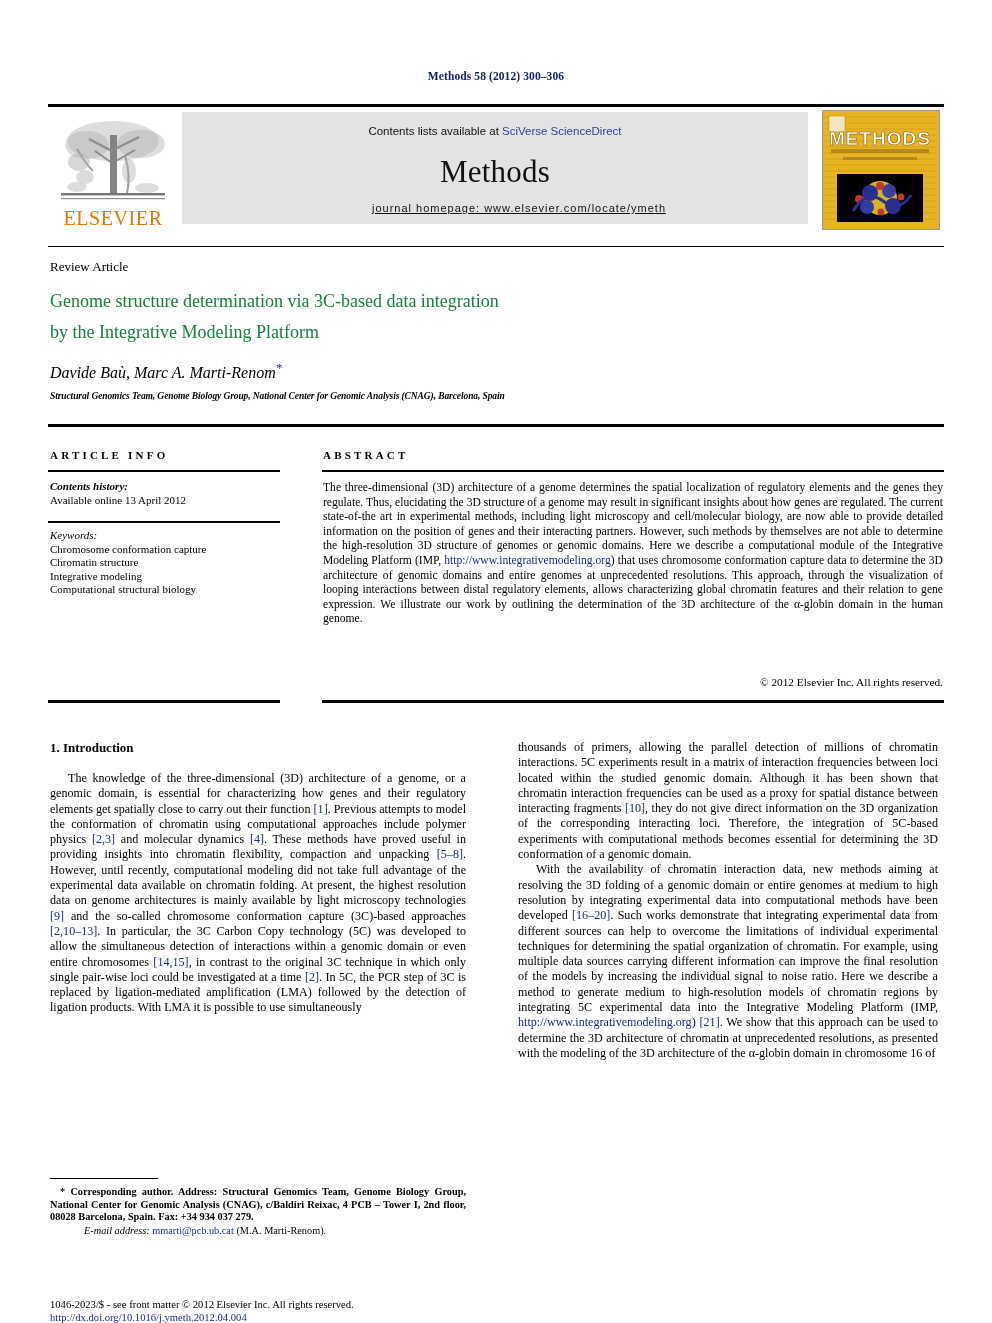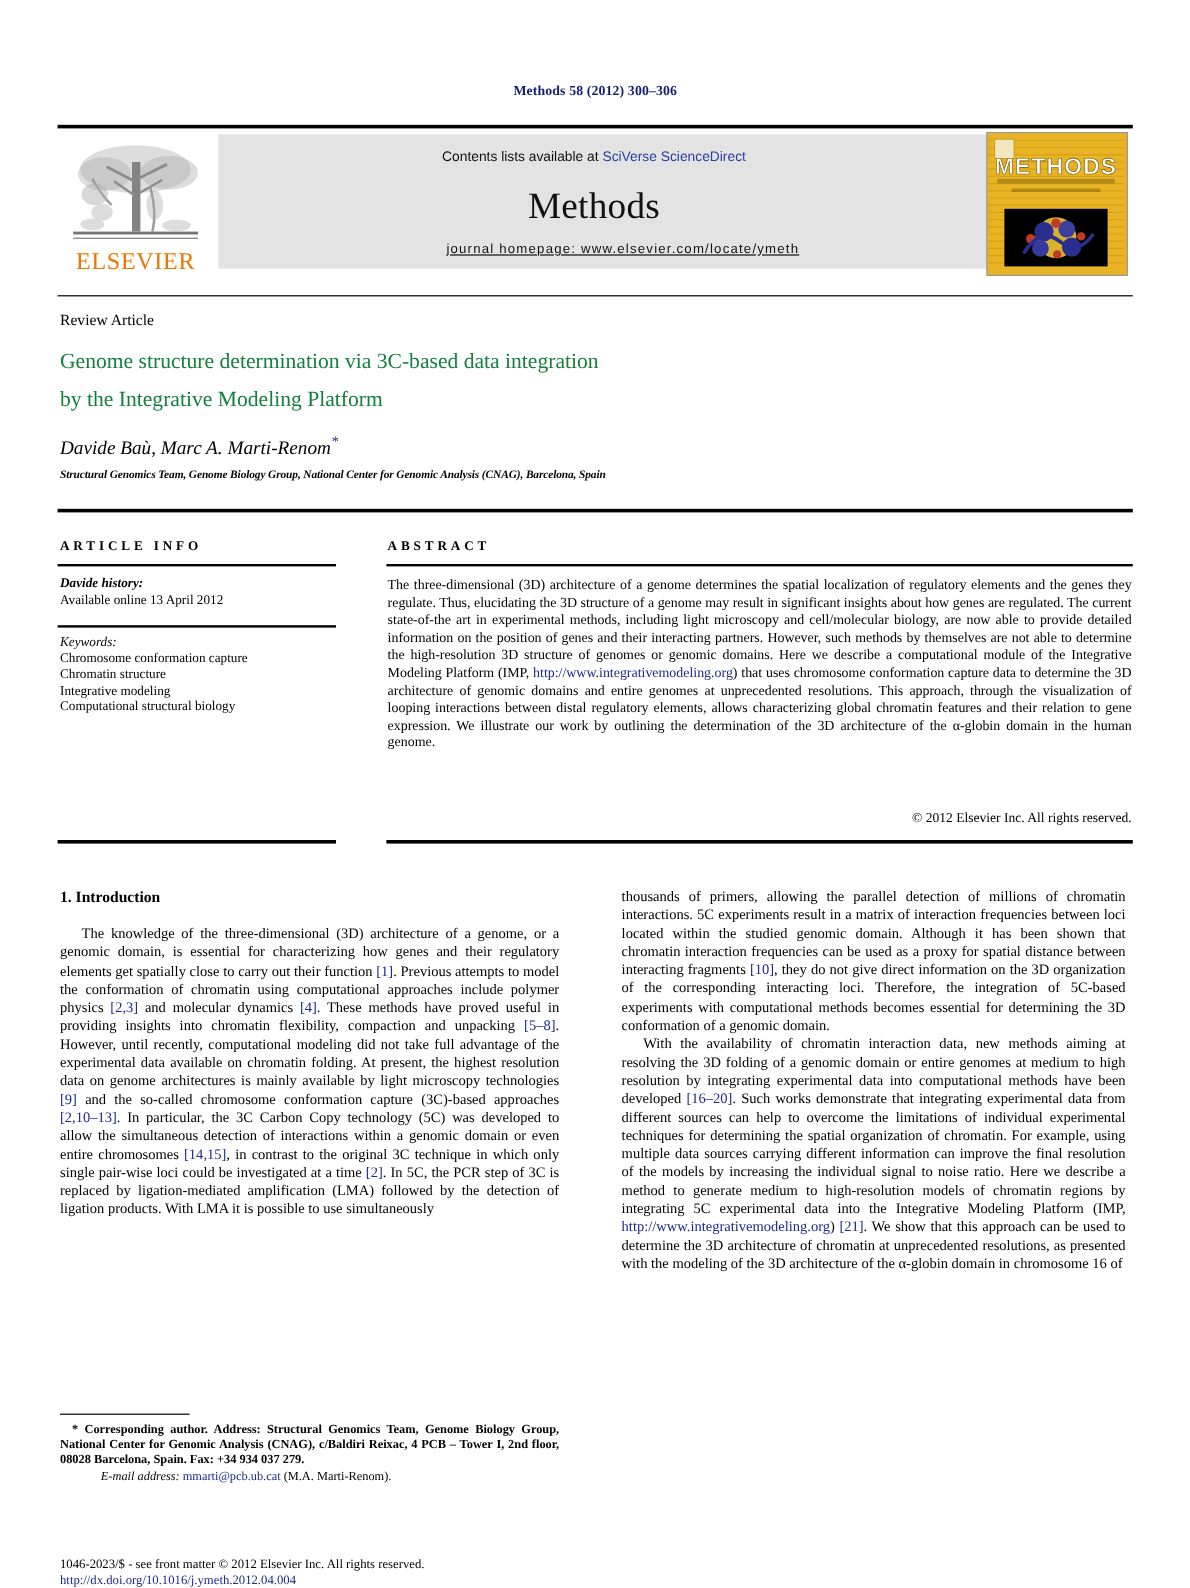--- a/index.html
+++ b/index.html
@@ -61,21 +61,20 @@
     margin-top: 1px;
   }
 
   .journal-band {
     position: absolute;
     left: 182px; top: 112px;
     width: 626px;
     height: 112px;
     background: #e3e3e3;
     text-align: center;
-    padding-left: 16px;
   }
   .contents-line {
     position: absolute;
     left: 0; top: 13px;
     width: 626px;
     font-family: "Liberation Sans", sans-serif;
     font-size: 11.5px;
     color: #111;
   }
   .contents-line .sd-link {
@@ -404,21 +403,21 @@
   </div>
   <div class="affiliation">Structural Genomics Team, Genome Biology Group, National Center for Genomic Analysis (CNAG), Barcelona, Spain</div>
 
   <div class="rule-info-top"></div>
   <div class="h-info">ARTICLE INFO</div>
   <div class="h-abstract">ABSTRACT</div>
   <div class="rule-info-left"></div>
   <div class="rule-abs-top"></div>
 
   <div class="article-history">
-    <span class="lbl">Davide history:</span><br>
+    <span class="lbl">Contents history:</span><br>
     <span>Available online 13 April 2012</span>
   </div>
   <div class="rule-kw-sep"></div>
   <div class="keywords">
     <span class="lbl">Keywords:</span><br>
     <span>Chromosome conformation capture</span><br>
     <span>Chromatin structure</span><br>
     <span>Integrative modeling</span><br>
     <span>Computational structural biology</span>
   </div>

